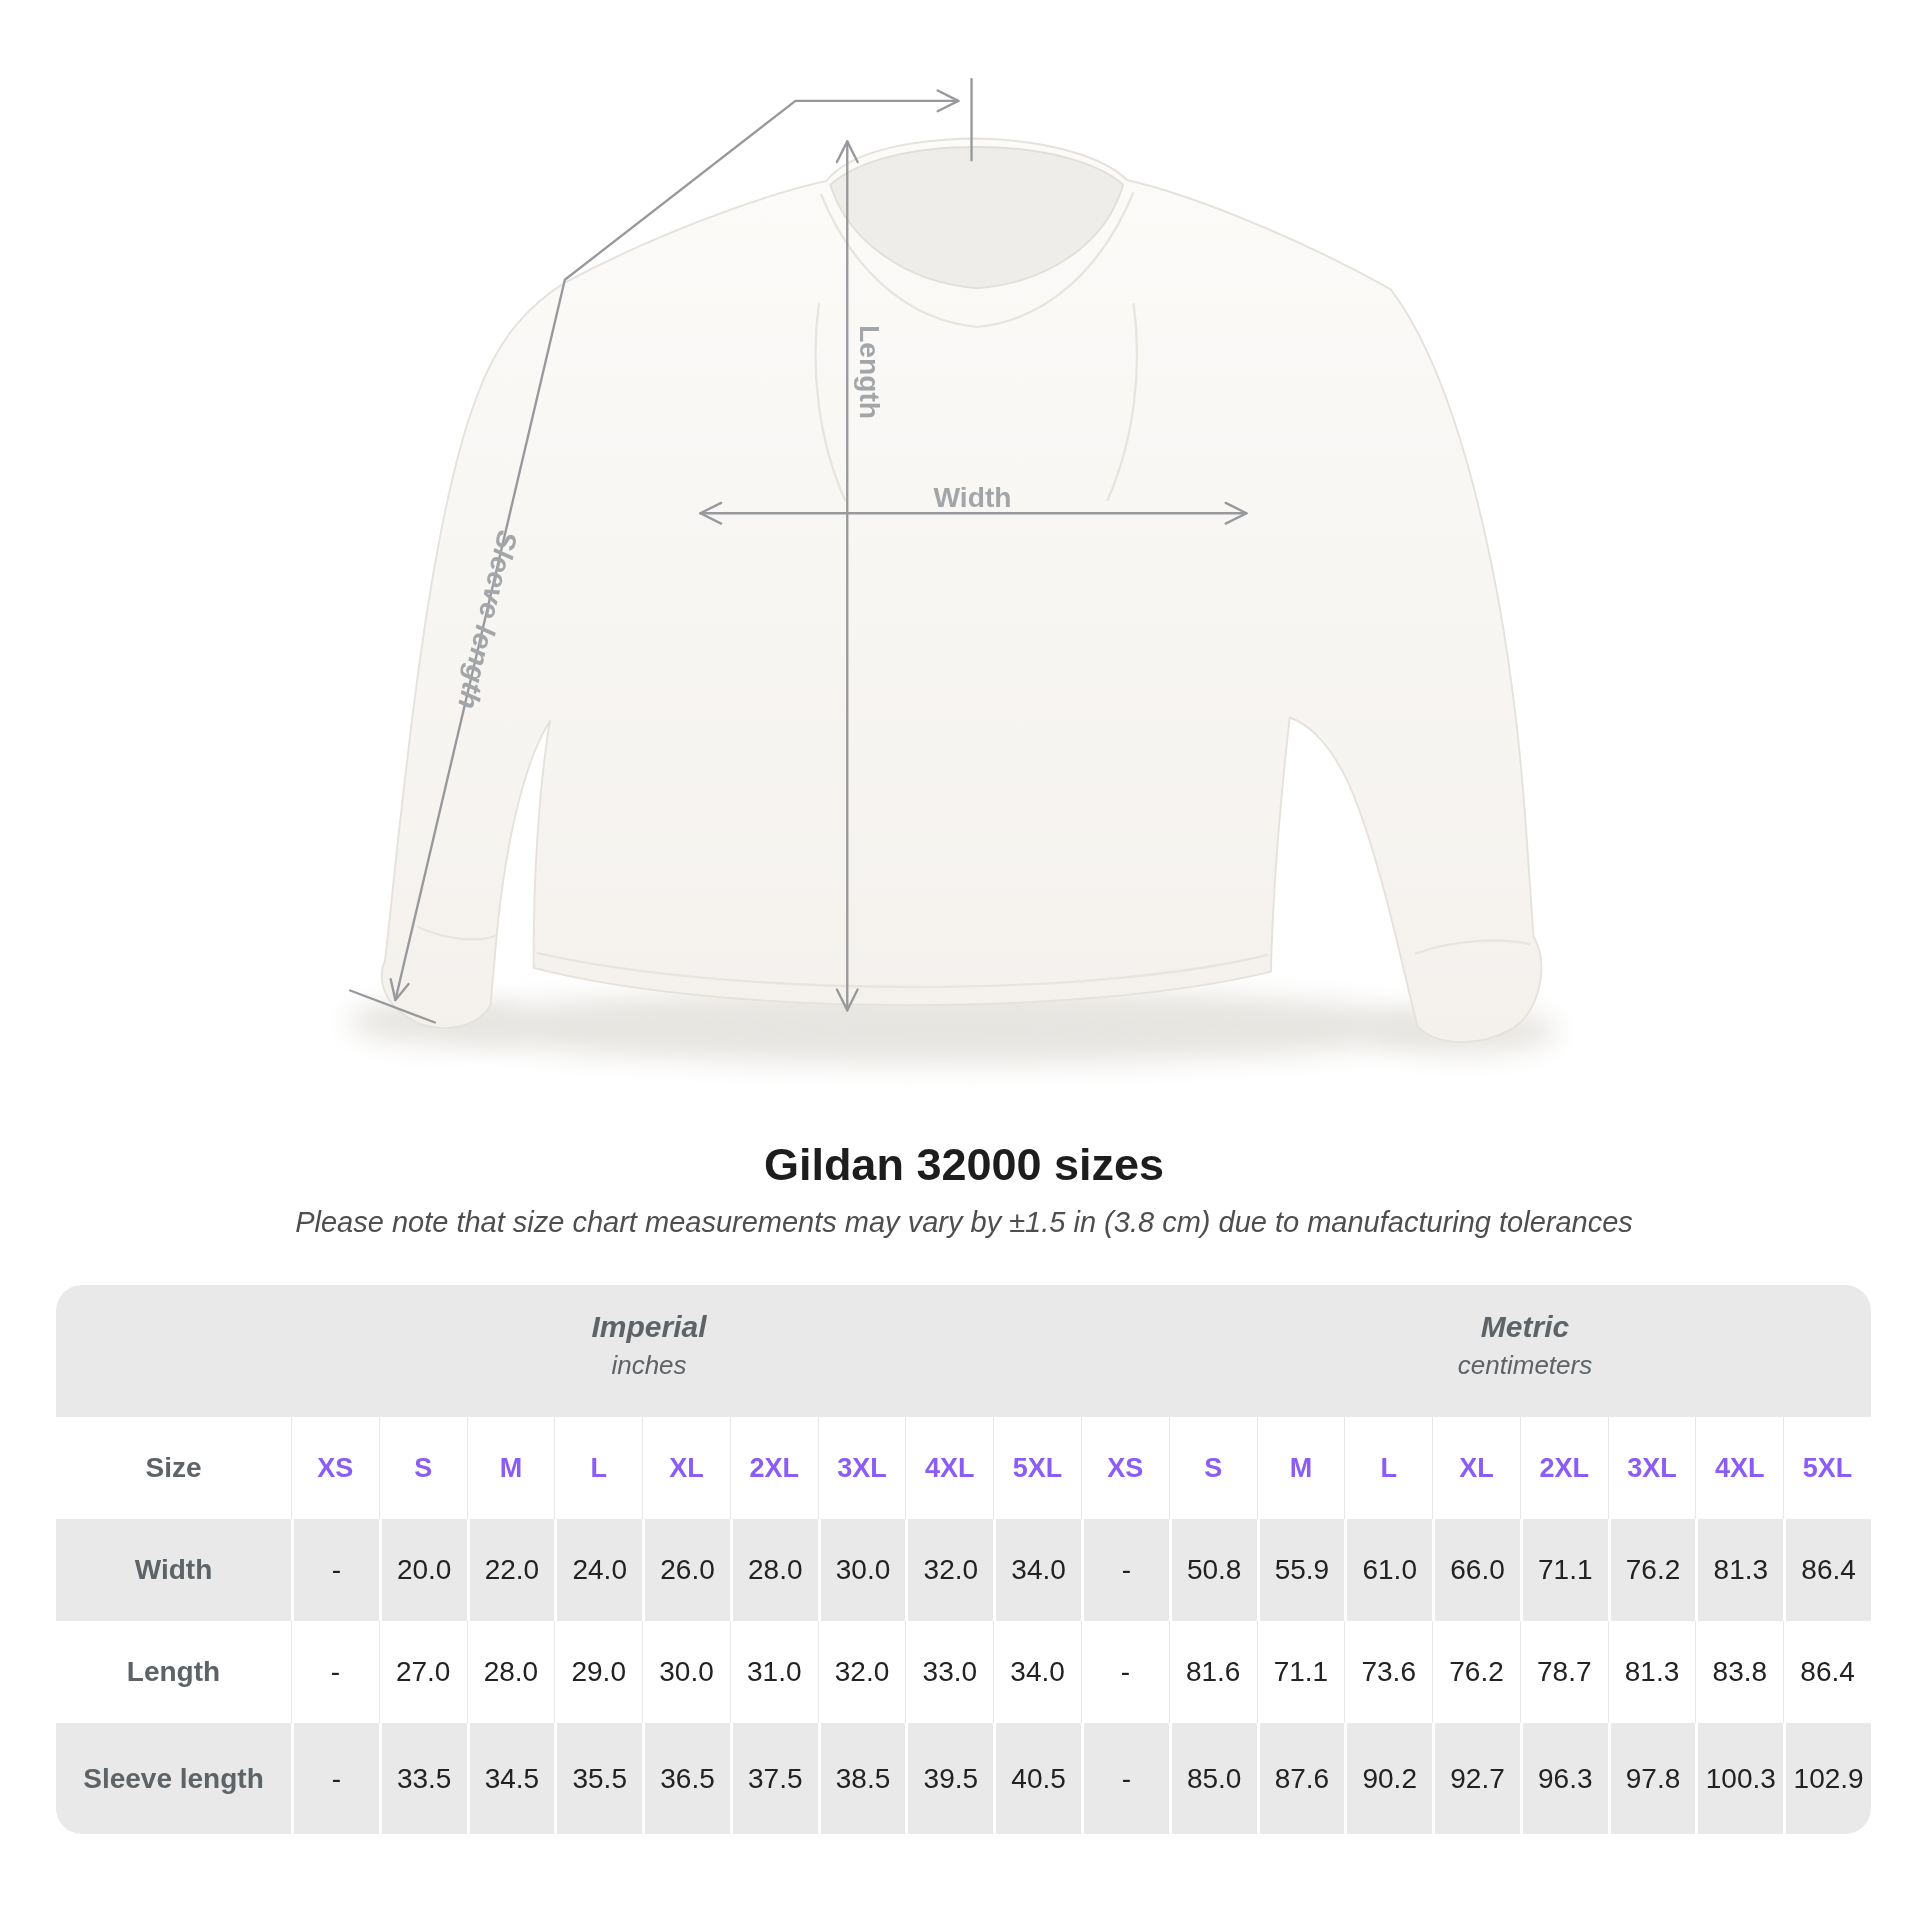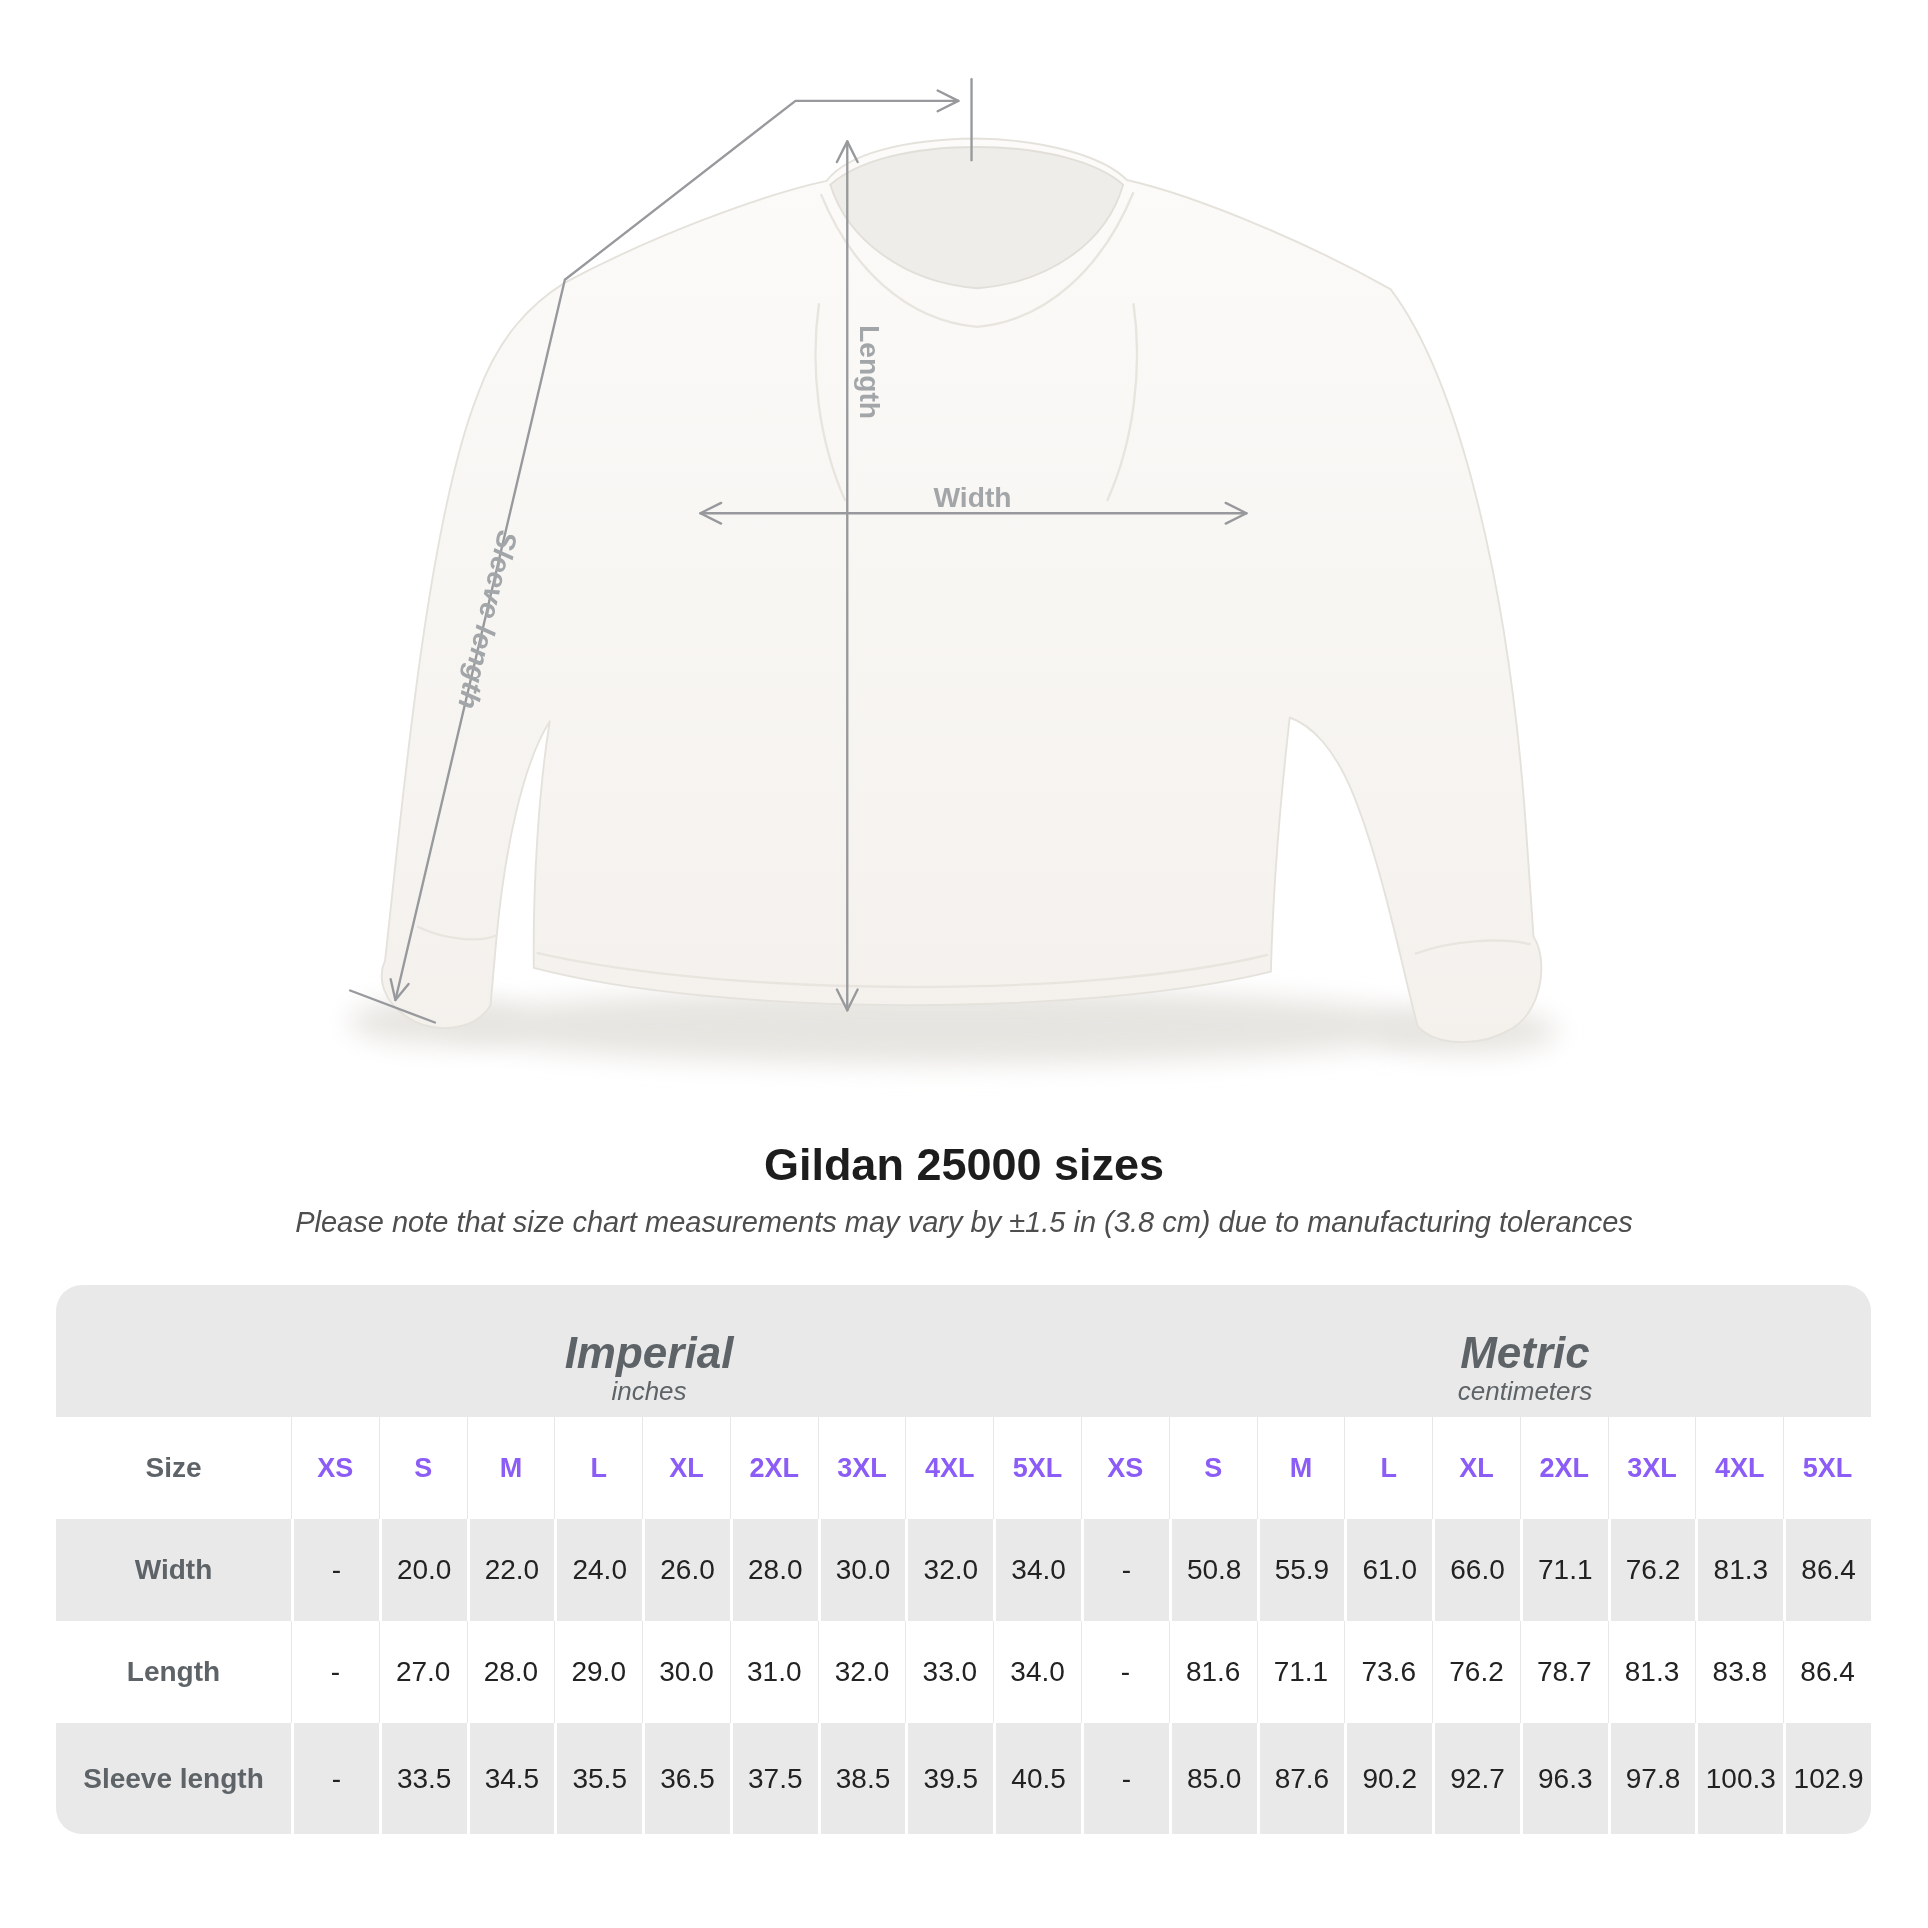--- a/index.html
+++ b/index.html
@@ -8,21 +8,21 @@
   .garment-svg{position:absolute;left:0;top:0;}
   .page-title{position:absolute;left:0;top:1139px;width:100%;text-align:center;
               font-size:45px;font-weight:bold;color:#1d1d1d;}
   .page-subtitle{position:absolute;left:0;top:1206px;width:100%;text-align:center;
                  font-size:29px;font-style:italic;color:#4e4e4e;}
   .size-table{position:absolute;left:56px;top:1285px;width:1815px;border-radius:26px;overflow:hidden;}
   .unit-band{position:relative;height:132px;background:#e9e9e9;}
   .unit-head{position:absolute;top:19px;transform:translateX(-50%);text-align:center;color:#5d6367;}
   .unit-head.imperial{left:593px;}
   .unit-head.metric{left:1469px;}
-  .unit-name{font-size:44px;font-weight:bold;font-style:italic;line-height:45px;margin-top:26px;}
+  .unit-name{font-size:30px;font-weight:bold;font-style:italic;line-height:45px;}
   .unit-sub{font-size:26px;font-style:italic;margin-top:1px;}
   .trow{display:grid;grid-template-columns:235px repeat(18,1fr);height:102px;background:#ffffff;}
   .trow.gray{background:#e9e9e9;}
   .trow.last{height:111px;}
   .rlabel,.cell{display:flex;align-items:center;justify-content:center;height:100%;}
   .rlabel{font-weight:bold;color:#5d6367;font-size:28px;}
   .cell.head{font-weight:bold;color:#8b5cf6;font-size:27px;}
   .cell.val{color:#222222;font-size:28px;}
   .trow.white .cell{border-left:1.9px solid #e7e7e7;box-sizing:border-box;}
   .trow.gray .cell{border-left:3.8px solid #ffffff;box-sizing:border-box;}
@@ -97,21 +97,21 @@
       <path d="M 744,545 L 1324,545"></path>
       <path d="M 766,534 L 744,545 L 766,556"></path>
       <path d="M 1302,534 L 1324,545 L 1302,556"></path>
     </g>
 
     <text x="914" y="345" transform="rotate(90 914 345)" font-size="30" font-weight="bold" fill="#a2a6a9">Length</text>
     <text x="1033" y="538" text-anchor="middle" font-size="30" font-weight="bold" fill="#a2a6a9">Width</text>
     <text x="508" y="656" text-anchor="middle" transform="rotate(103 508 656)" font-size="30" font-weight="bold" font-style="italic" fill="#a2a6a9">Sleeve length</text>
   </svg>
 
-  <div class="page-title">Gildan 25000 sizes</div>
+  <div class="page-title">Gildan 32000 sizes</div>
   <div class="page-subtitle">Please note that size chart measurements may vary by ±1.5 in (3.8 cm) due to manufacturing tolerances</div>
 
   <div class="size-table">
 
     <div class="unit-band">
       <div class="unit-head imperial">
         <div class="unit-name">Imperial</div>
         <div class="unit-sub">inches</div>
       </div>
       <div class="unit-head metric">

